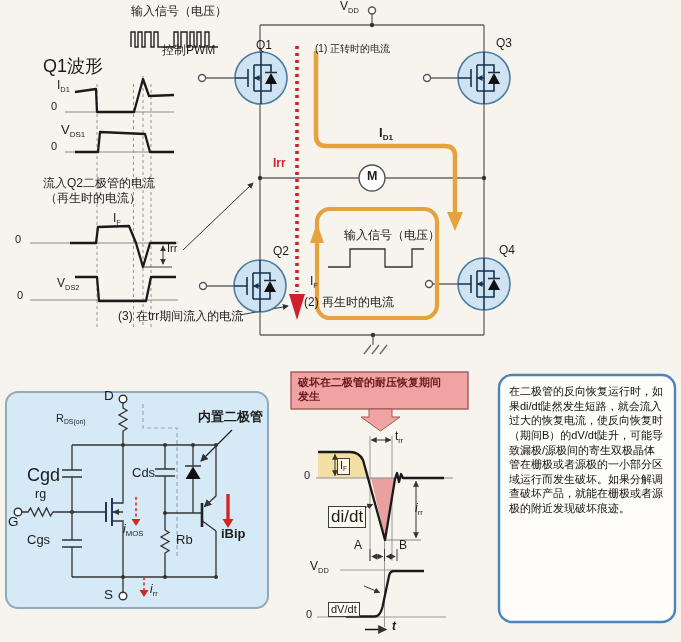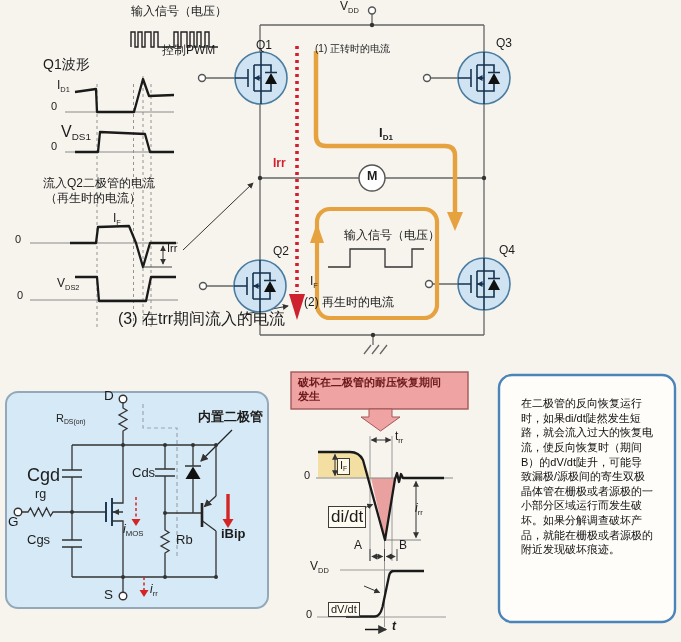--- a/index.html
+++ b/index.html
@@ -7,21 +7,21 @@
          font-family:"Liberation Sans","DejaVu Sans",sans-serif;color:#1c1c1c;}
   #stage svg{position:absolute;left:0;top:0;}
   .lb{position:absolute;white-space:nowrap;line-height:1.1;color:#1c1c1c;}
   .sub{font-size:0.62em;vertical-align:-0.35em;letter-spacing:0;}
   .boxed{border:1.2px solid #3c3c3c;background:rgba(255,252,240,.88);padding:0 2px;line-height:1.2;}
   .red{color:#cf2030;}
   .b{font-weight:bold;}
   .it{font-style:italic;}
   .note-panel{position:absolute;left:499px;top:375px;width:176px;height:247px;box-sizing:border-box;
       padding:9px 10px;font-size:11px;line-height:1.33;color:#101010;}
-  .note-panel div{margin:12px;}
+  .note-panel div{margin:0;}
   .bk-title{position:absolute;left:298px;top:376px;width:152px;font-size:11px;font-weight:bold;
       color:#6d1a1a;line-height:1.26;}
 </style>
 </head>
 <body>
 
 <div id="stage">
 
 <svg width="681" height="642" viewBox="0 0 681 642">
   <defs>
@@ -161,33 +161,33 @@
     <path d="M346,616.5 H375 Q380,616.5 382.5,607 L389,576 Q390,571 394,571 H424" fill="none" stroke="#1a1a1a" stroke-width="2.3"></path>
     <path d="M364,586 L379.5,592.5" stroke="#333" stroke-width="1" marker-end="url(#ab)"></path>
     <path d="M365,629.5 H386" stroke="#111" stroke-width="1.5" marker-end="url(#ab)"></path>
   </g>
 
   <rect x="499" y="375" width="176" height="247" rx="13" fill="#fefdf9" stroke="#4a84b8" stroke-width="2.4"></rect>
 </svg>
 
 <span class="lb" style="left:131px;top:5px;font-size:12px">输入信号（电压）</span>
 <span class="lb" style="left:162px;top:44px;font-size:12px">控制PWM</span>
-<span class="lb" style="left:43px;top:57px;font-size:14px">Q1波形</span>
+<span class="lb" style="left:43px;top:57px;font-size:18px">Q1波形</span>
 <span class="lb" style="left:57px;top:79px;font-size:12px"><span>I</span><span class="sub">D1</span></span>
 <span class="lb" style="left:51px;top:100px;font-size:11px">0</span>
-<span class="lb" style="left:61px;top:123px;font-size:16px"><span>V</span><span class="sub">DS1</span></span>
+<span class="lb" style="left:61px;top:123px;font-size:13px"><span>V</span><span class="sub">DS1</span></span>
 <span class="lb" style="left:51px;top:140px;font-size:11px">0</span>
 <span class="lb" style="left:43px;top:177px;font-size:12px">流入Q2二极管的电流</span>
 <span class="lb" style="left:45px;top:192px;font-size:12px">（再生时的电流）</span>
 <span class="lb" style="left:113px;top:212px;font-size:12px"><span>I</span><span class="sub">F</span></span>
 <span class="lb" style="left:15px;top:233px;font-size:11px">0</span>
 <span class="lb" style="left:167px;top:242px;font-size:11px">Irr</span>
 <span class="lb" style="left:57px;top:277px;font-size:12px"><span>V</span><span class="sub">DS2</span></span>
 <span class="lb" style="left:17px;top:289px;font-size:11px">0</span>
-<span class="lb" style="left:118px;top:310px;font-size:16px">(3) 在trr期间流入的电流</span>
+<span class="lb" style="left:118px;top:310px;font-size:12px">(3) 在trr期间流入的电流</span>
 
 <span class="lb" style="left:340px;top:0px;font-size:12px"><span>V</span><span class="sub">DD</span></span>
 <span class="lb" style="left:256px;top:39px;font-size:12px">Q1</span>
 <span class="lb" style="left:496px;top:37px;font-size:12px">Q3</span>
 <span class="lb" style="left:273px;top:245px;font-size:12px">Q2</span>
 <span class="lb" style="left:499px;top:244px;font-size:12px">Q4</span>
 <span class="lb b" style="left:367px;top:170px;font-size:12.5px">M</span>
 <span class="lb" style="left:315px;top:43px;font-size:10px">(1) 正转时的电流</span>
 <span class="lb b" style="left:379px;top:126px;font-size:13px"><span>I</span><span class="sub">D1</span></span>
 <span class="lb b red" style="left:273px;top:157px;font-size:12px">Irr</span>

